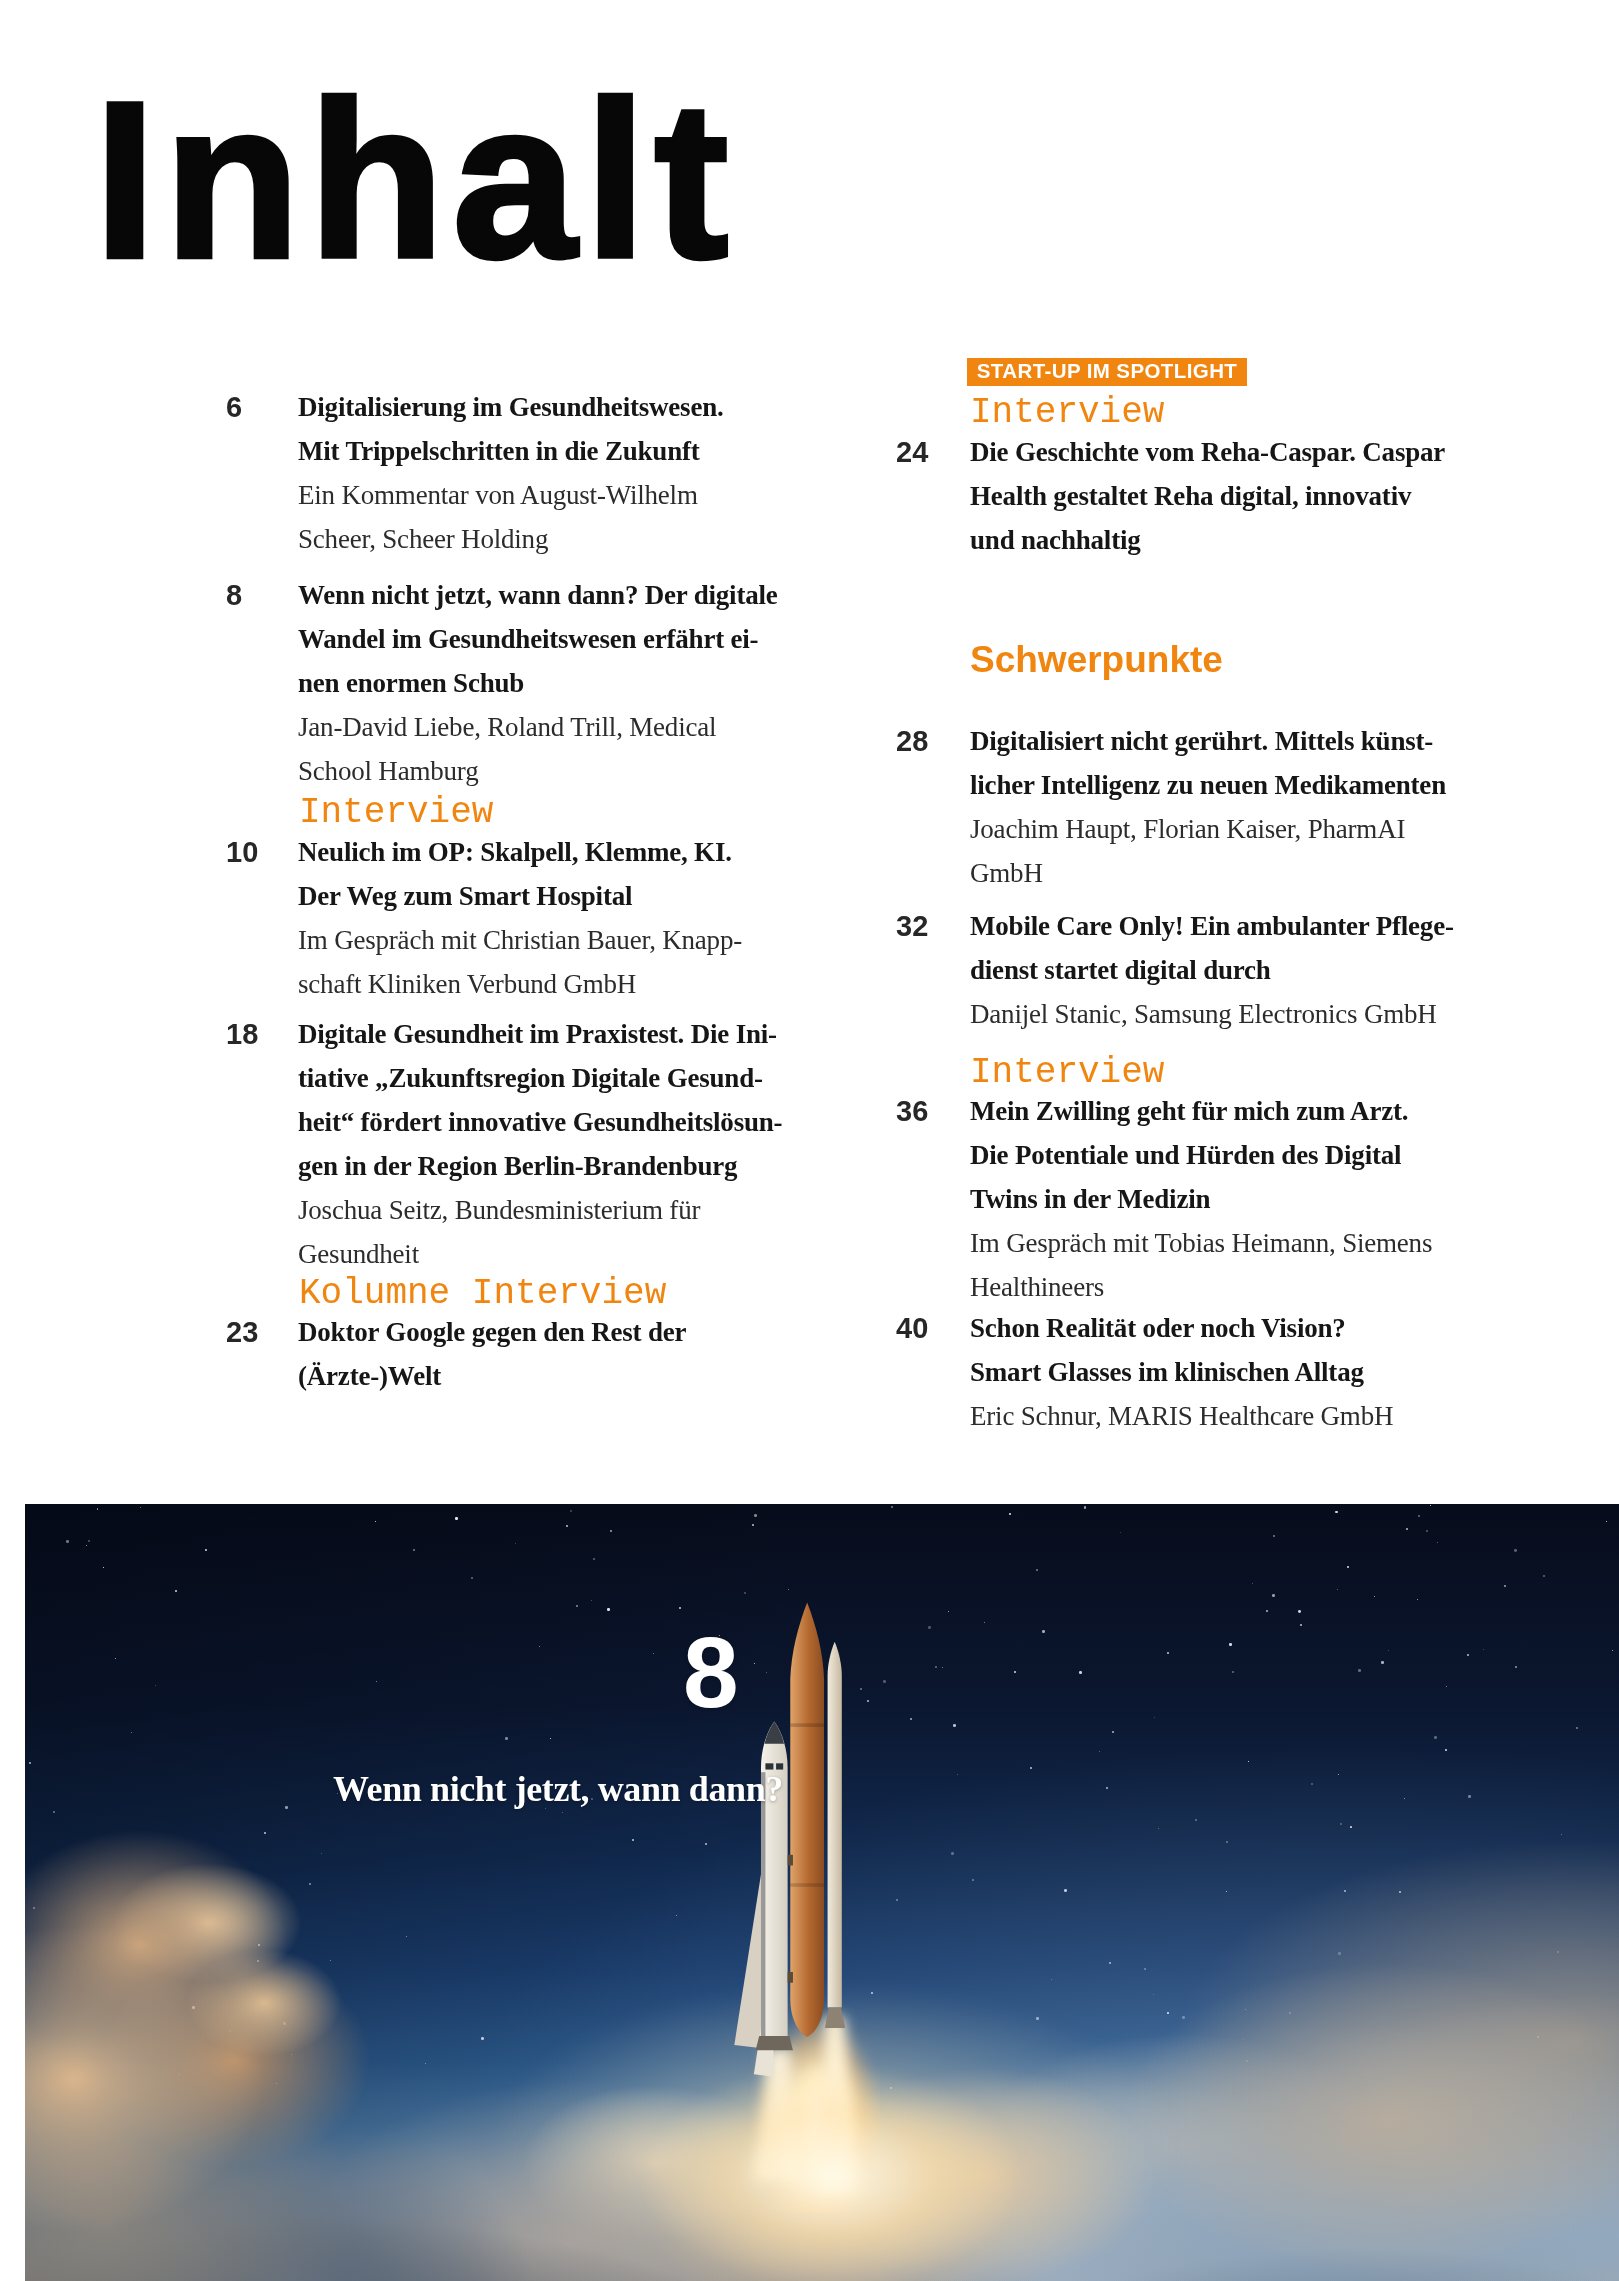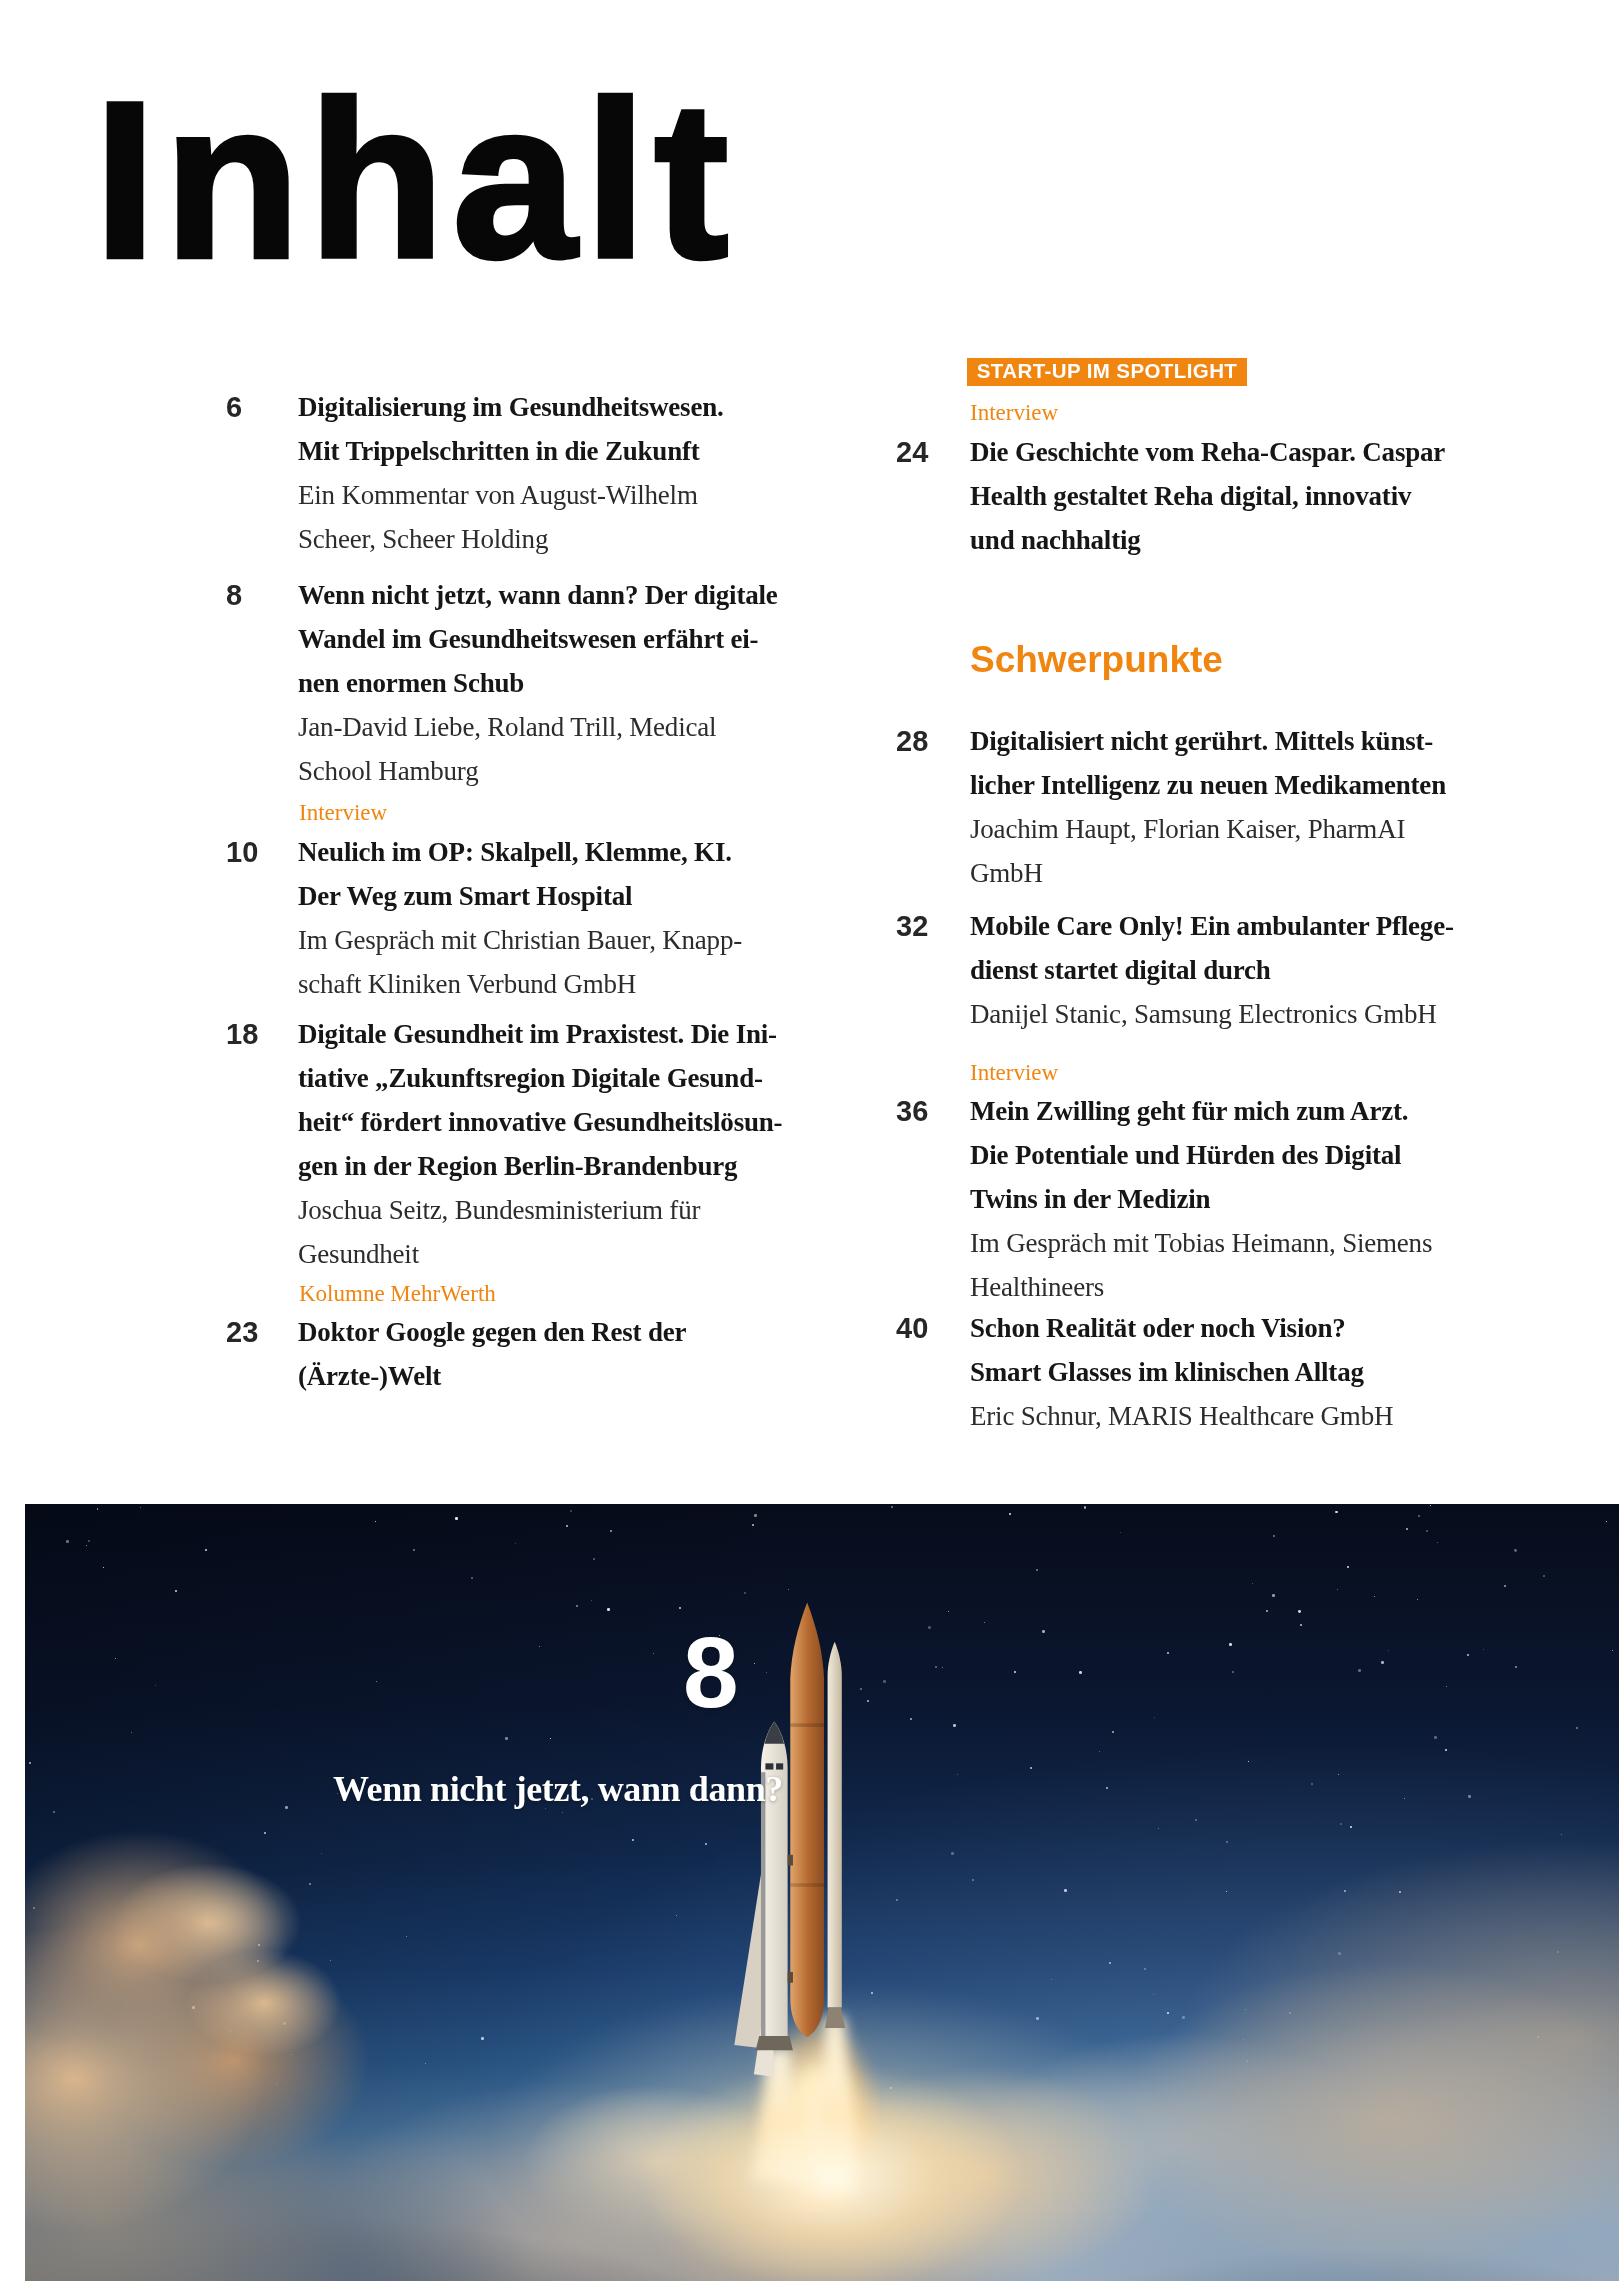--- a/index.html
+++ b/index.html
@@ -16,21 +16,21 @@
     font-family:var(--sans);font-weight:bold;font-size:223px;line-height:1;
     color:#070707;letter-spacing:8px;-webkit-text-stroke:4.5px #070707;
   }
 
   
   .col-heading{
     position:absolute;font-family:var(--sans);font-weight:bold;font-size:37px;
     color:var(--accent);line-height:1.1;
   }
   .kicker{
-    position:absolute;font-family:Liberation Serif, serif;font-size:23px;line-height:44px;
+    position:absolute;font-family:Liberation Mono, monospace;font-size:36px;line-height:44px;
     color:var(--accent);
   }
   .badge{
     position:absolute;left:967px;top:358px;background:var(--accent);color:#fff;
     font-family:var(--sans);font-weight:bold;font-size:20.5px;line-height:20.5px;
     padding:2.7px 9.8px 4.5px 9.8px;letter-spacing:0.4px;
   }
 
   
   .entry{position:absolute;display:grid;}
@@ -158,21 +158,21 @@
   </section>
 
   <section class="entry leftcol" style="top:1012px">
     <div class="num">18</div>
     <div>
       <div class="etitle">Digitale Gesundheit im Praxistest. Die Ini-<br>tiative „Zukunftsregion Digitale Gesund-<br>heit“ fördert innovative Gesundheitslösun-<br>gen in der Region Berlin-Brandenburg</div>
       <div class="eauthors">Joschua Seitz, Bundesministerium für<br>Gesundheit</div>
     </div>
   </section>
 
-  <div class="kicker" style="left:299px;top:1272px">Kolumne MehrWerth</div>
+  <div class="kicker" style="left:299px;top:1272px">Kolumne Interview</div>
 
   <section class="entry leftcol" style="top:1310px">
     <div class="num">23</div>
     <div>
       <div class="etitle">Doktor Google gegen den Rest der<br>(Ärzte-)Welt</div>
     </div>
   </section>
 
   <div class="badge">START-UP IM SPOTLIGHT</div>
 

